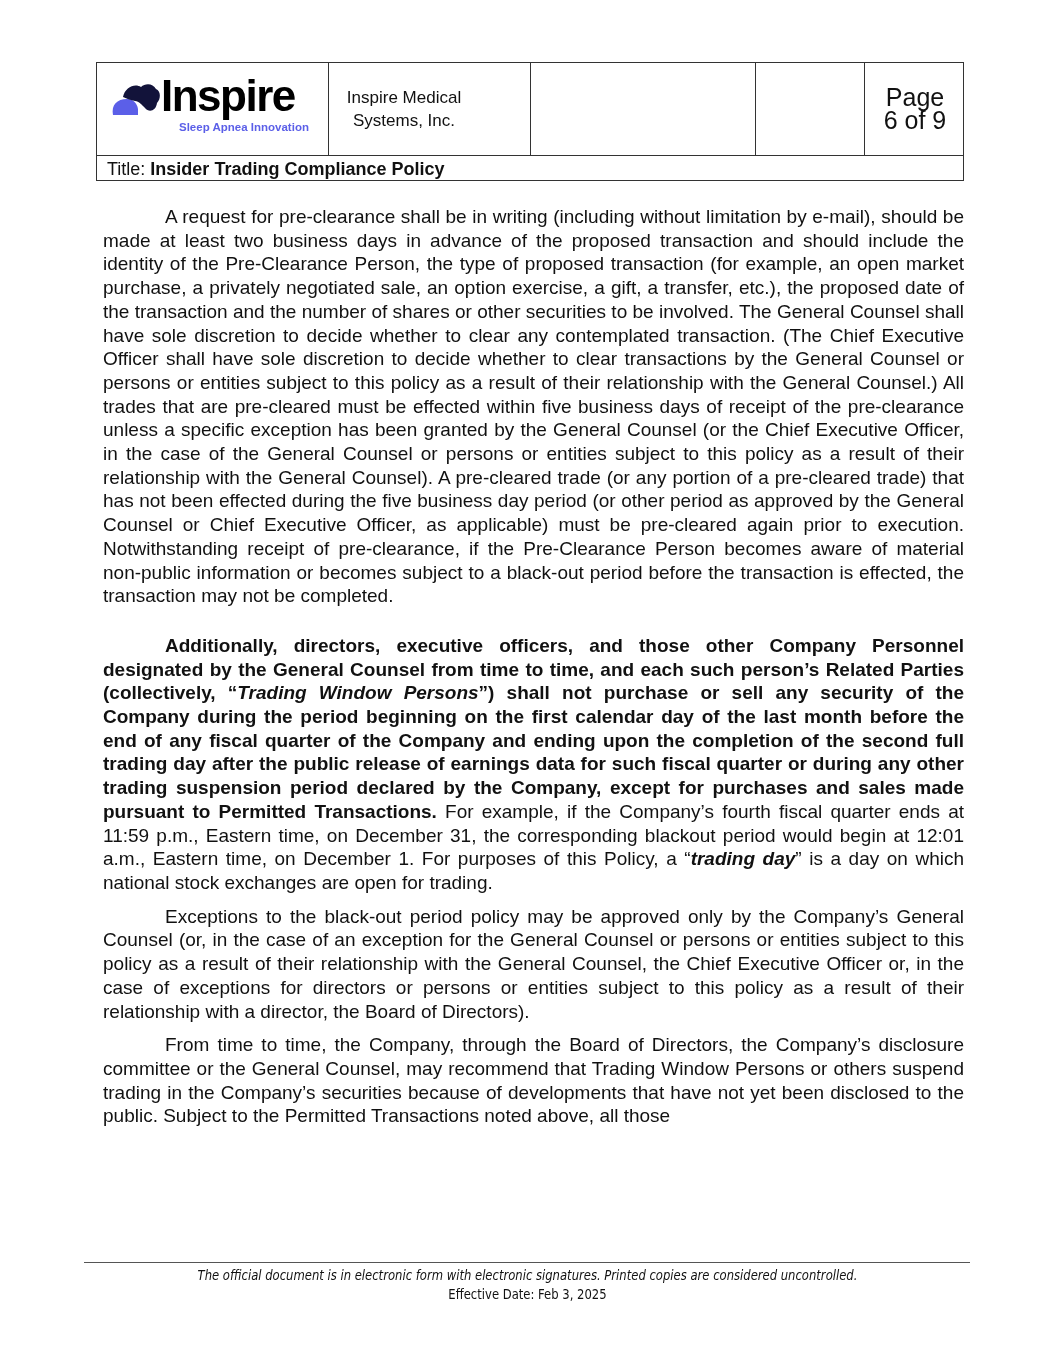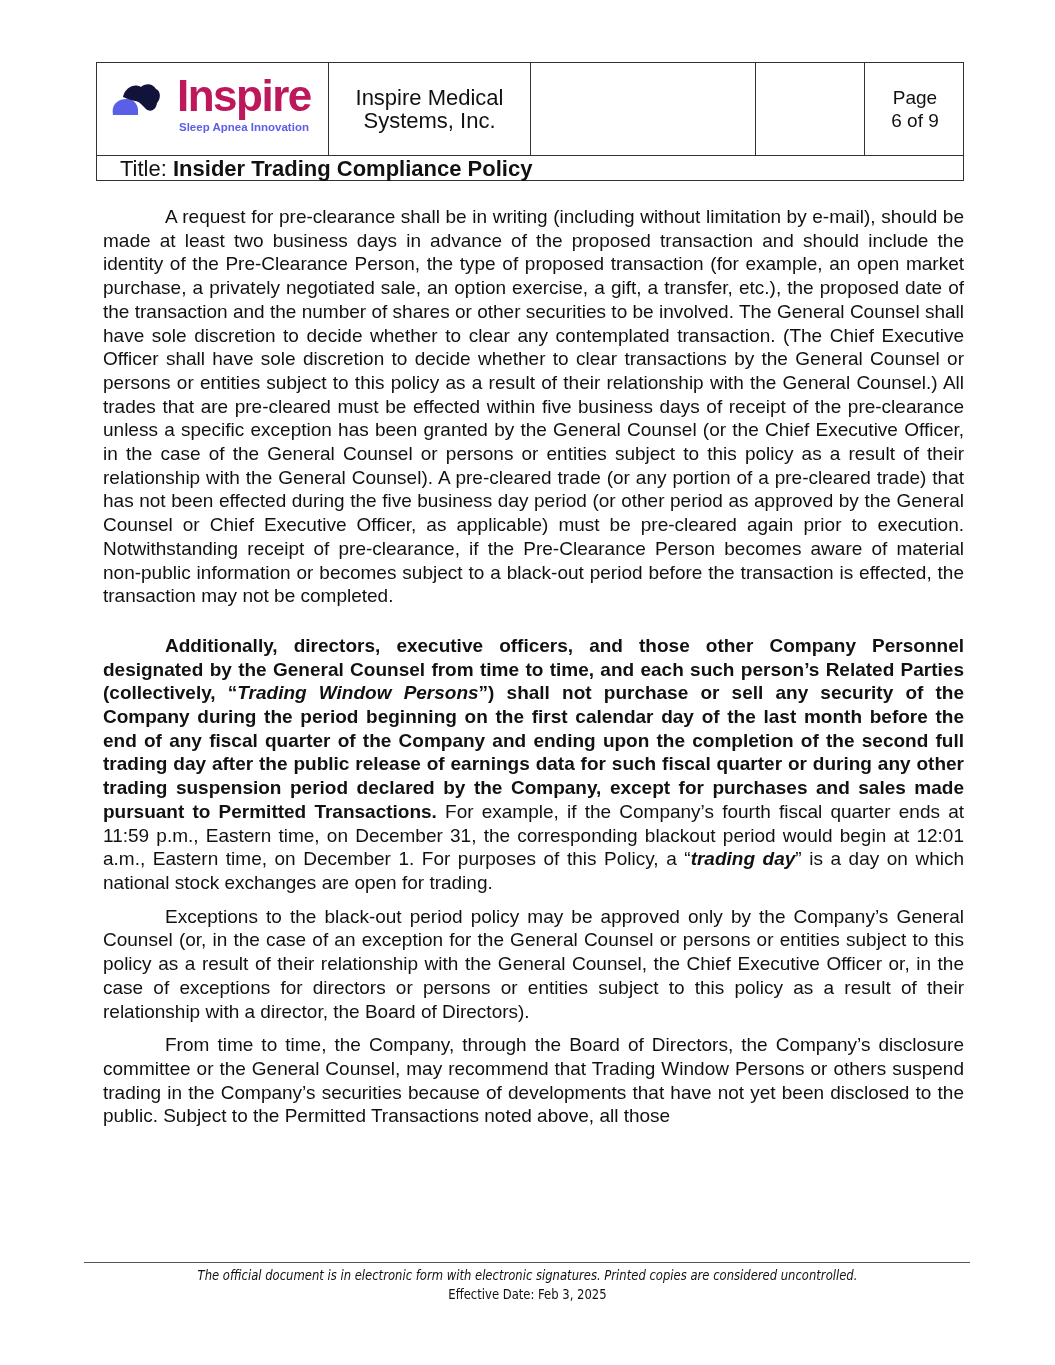--- a/index.html
+++ b/index.html
@@ -7,29 +7,29 @@
       width: 1055px; height: 1365px; position: relative; overflow: hidden;
       font-family: "Liberation Sans", sans-serif; color: #111111;
     }
     .hdr {
       position: absolute; left: 96px; top: 62px; width: 868px; height: 119px;
       border: 1.5px solid #333; box-sizing: border-box;
     }
     .hdr .row1 { position: absolute; left: 0; top: 0; width: 100%; height: 93px; border-bottom: 1.5px solid #333; box-sizing: border-box; }
     .cell { position: absolute; top: 0; height: 100%; box-sizing: border-box; }
     .c1 { left: 0; width: 232px; border-right: 1.5px solid #333; }
-    .c2 { left: 232px; width: 202px; border-right: 1.5px solid #333; display:flex; align-items:center; justify-content:center; text-align:center; font-size: 22px; line-height: 23px; }
+    .c2 { left: 232px; width: 202px; border-right: 1.5px solid #333; display:flex; align-items:center; justify-content:flex-start; text-align:center; font-size: 17px; line-height: 23px; }
     .c3 { left: 434px; width: 225px; border-right: 1.5px solid #333; }
     .c4 { left: 659px; width: 109px; border-right: 1.5px solid #333; }
-    .c5 { left: 768px; width: 100px; display:flex; align-items:center; justify-content:center; text-align:center; font-size: 19px; line-height: 23px; }
-    .titlerow { position: absolute; left: 23px; top: 94px; font-size: 22px; line-height: 24px; white-space: nowrap; }
+    .c5 { left: 768px; width: 100px; display:flex; align-items:center; justify-content:center; text-align:center; font-size: 25px; line-height: 23px; }
+    .titlerow { position: absolute; left: 10px; top: 94px; font-size: 18px; line-height: 24px; white-space: nowrap; }
     .titlerow b { font-weight: bold; }
 
     .logo { position: absolute; left: 12px; top: 14px; width: 200px; height: 60px; }
-    .logo-word { position: absolute; left: 68px; top: -6px; font-size: 44px; font-weight: bold; color: #be185d; letter-spacing: -1.5px; font-family: "Liberation Sans", sans-serif; }
+    .logo-word { position: absolute; left: 52px; top: -6px; font-size: 44px; font-weight: bold; color: #000000; letter-spacing: -1.5px; font-family: "Liberation Sans", sans-serif; }
     .logo-tag { position: absolute; left: 58px; top: 44px; font-size: 11.5px; color: #5b5fe8; font-weight: bold; white-space: nowrap; margin-left: 12px; }
 
     .body { position: absolute; left: 103px; top: 205px; width: 861px; font-size: 19px; line-height: 23.7px; }
     .p { text-align: justify; margin: 0; text-indent: 62px; }
     .sp { height: 10px; }
     .h { font-weight: bold; margin: 0; }
     .bold { font-weight: bold; }
     .it { font-style: italic; margin-top: 23px; }
 
     .footline { position: absolute; left: 84px; top: 1262px; width: 886px; height: 0; border-top: 1.5px solid #555; }

